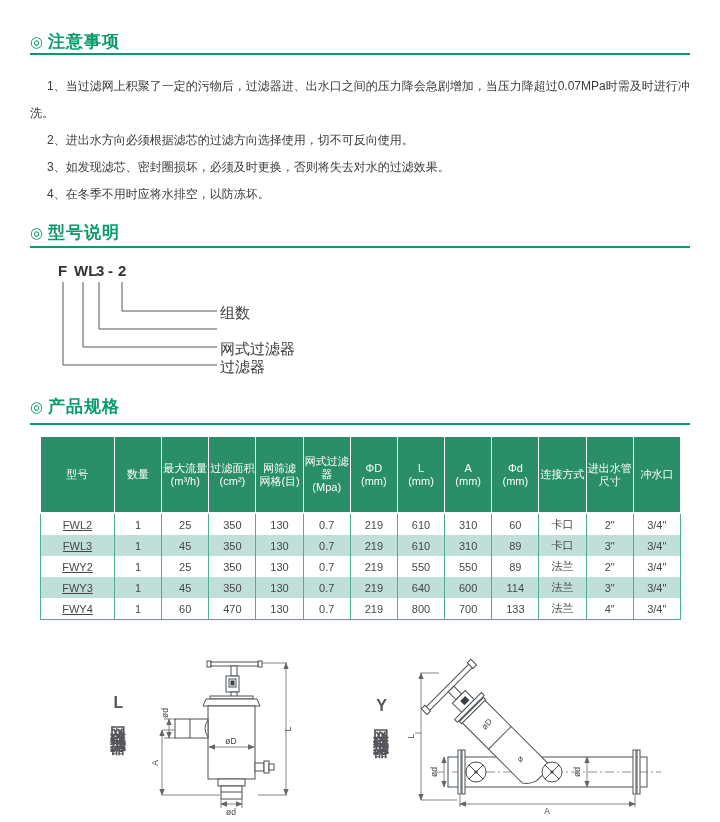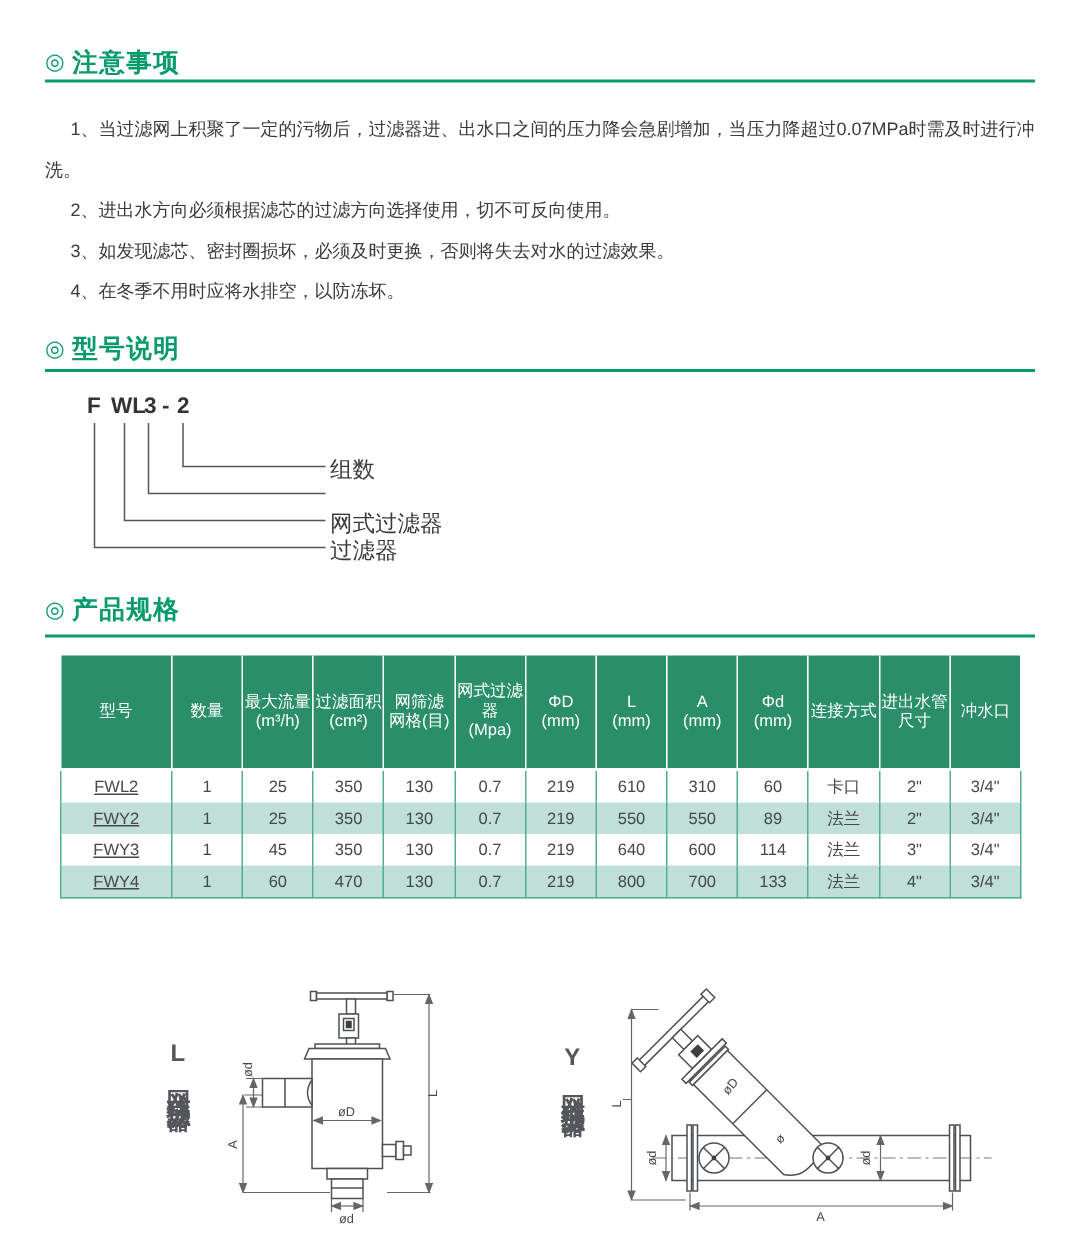--- a/index.html
+++ b/index.html
@@ -164,20 +164,35 @@
             <td>0.7</td>
             <td>219</td>
             <td>610</td>
             <td>310</td>
             <td>60</td>
             <td>卡口</td>
             <td>2"</td>
             <td>3/4"</td>
           </tr>
           <tr>
+            <td>FWL3</td>
+            <td>1</td>
+            <td>45</td>
+            <td>350</td>
+            <td>130</td>
+            <td>0.7</td>
+            <td>219</td>
+            <td>610</td>
+            <td>310</td>
+            <td>89</td>
+            <td>卡口</td>
+            <td>3"</td>
+            <td>3/4"</td>
+          </tr>
+          <tr>
             <td>FWY2</td>
             <td>1</td>
             <td>25</td>
             <td>350</td>
             <td>130</td>
             <td>0.7</td>
             <td>219</td>
             <td>550</td>
             <td>550</td>
             <td>89</td>

